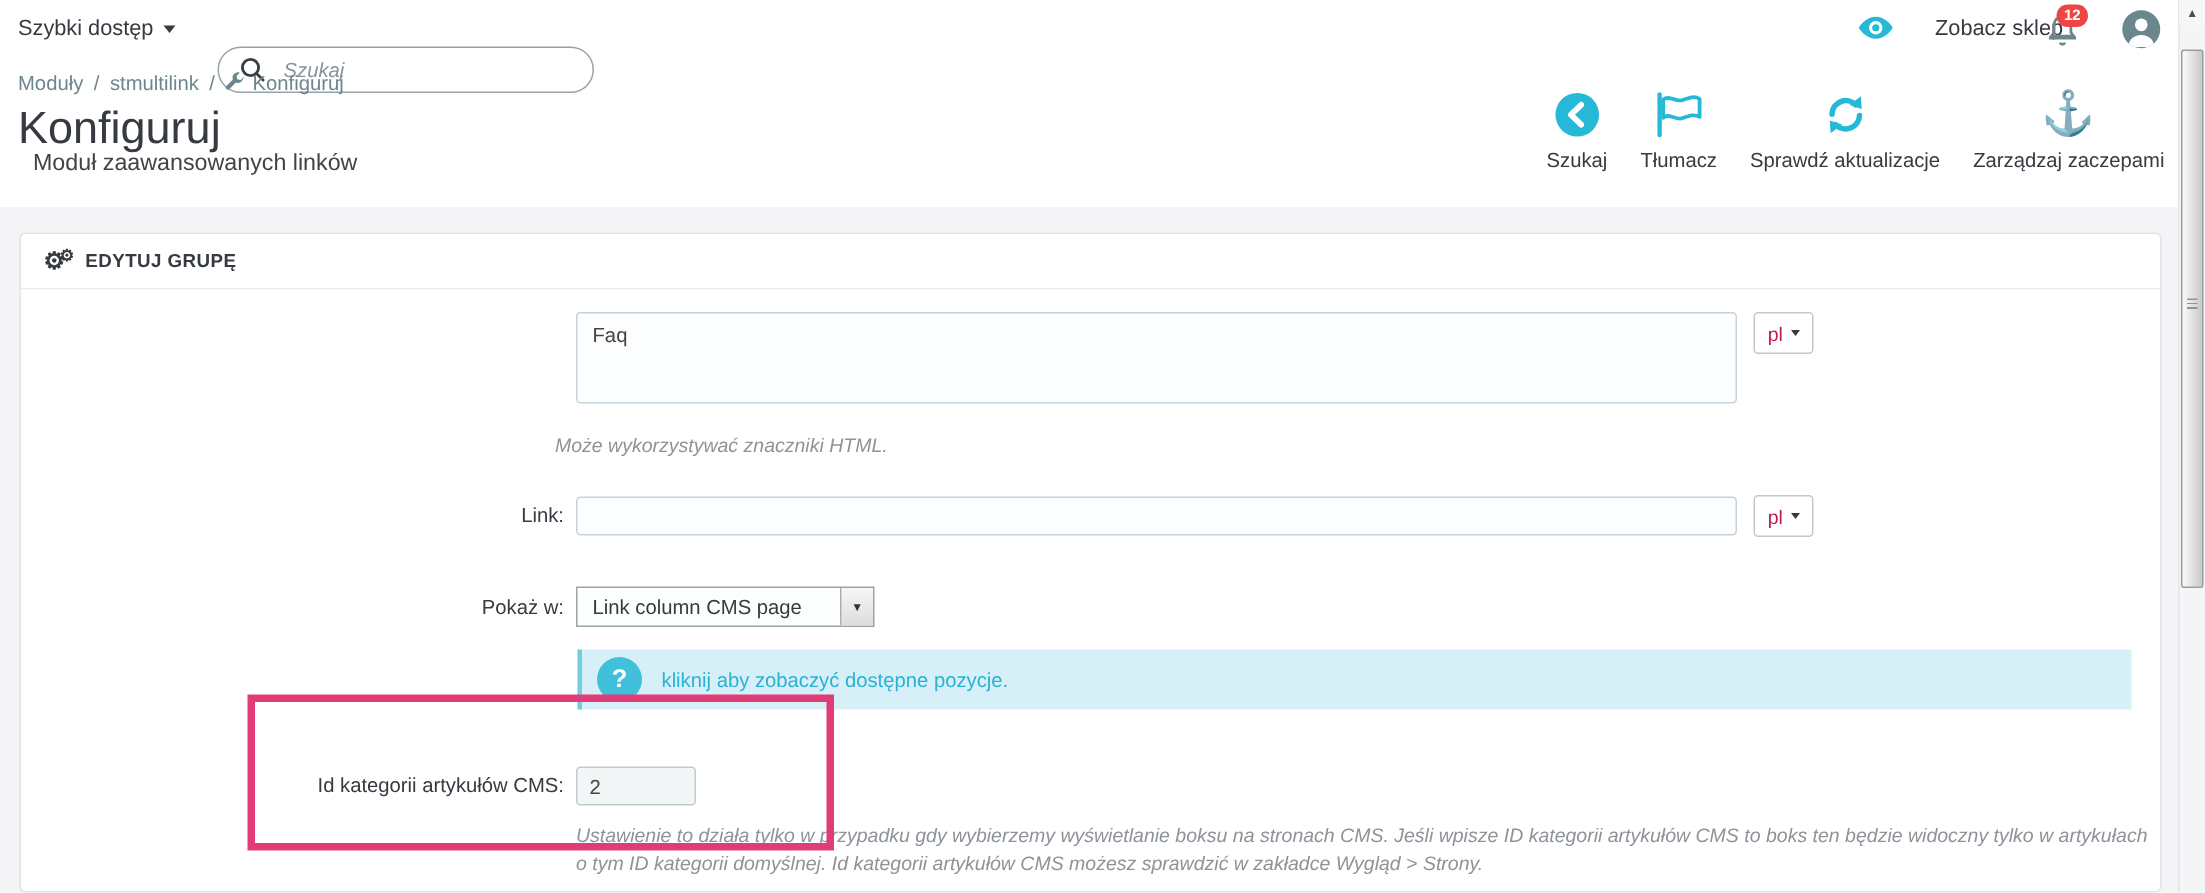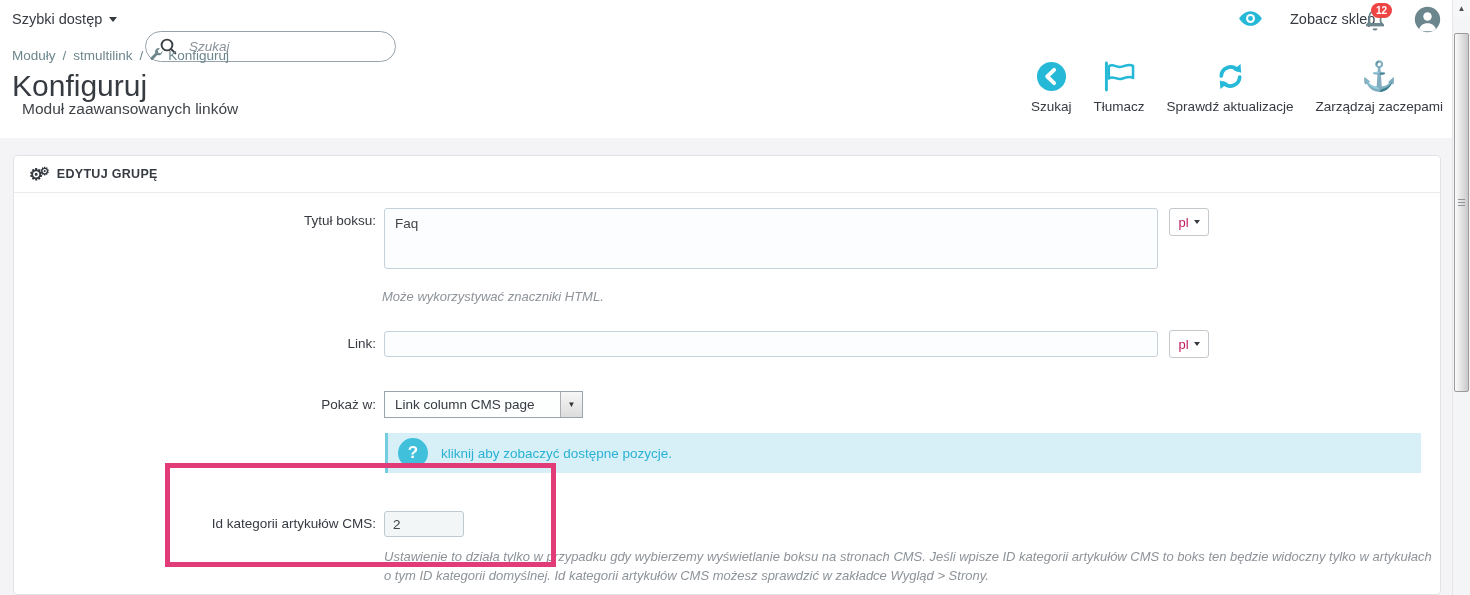--- a/index.html
+++ b/index.html
@@ -180,27 +180,26 @@
       </div>
     </div>
   </div>
 
   <div class="panel">
     <div class="panel-header">
       <span class="gears"><span class="g1">⚙</span><span class="g2">⚙</span></span>
       <span>EDYTUJ GRUPĘ</span>
     </div>
 
-    <div class="form-label" style="top:57px;">Tytuł boksu:</div>
     <textarea class="txtarea" style="">Faq</textarea>
     <div class="lang-btn" style="left:1155px; top:52px;">
       <span>pl</span>
       <span class="caret-down"></span>
     </div>
-    <div class="help-text" style="left:368px; top:131px;">Może wykorzystywać znaczniki HTML.</div>
+    <div class="help-text" style="left:356px; top:131px;">Może wykorzystywać znaczniki HTML.</div>
 
     <div class="form-label" style="top:180px;">Link:</div>
     <input class="text-input" style="left: 370px; top: 175px; width: 774px; height: 26px;" value="">
     <div class="lang-btn" style="left:1155px; top:174px;">
       <span>pl</span>
       <span class="caret-down"></span>
     </div>
 
     <div class="form-label" style="top:241px;">Pokaż w:</div>
     <div class="fake-select">

